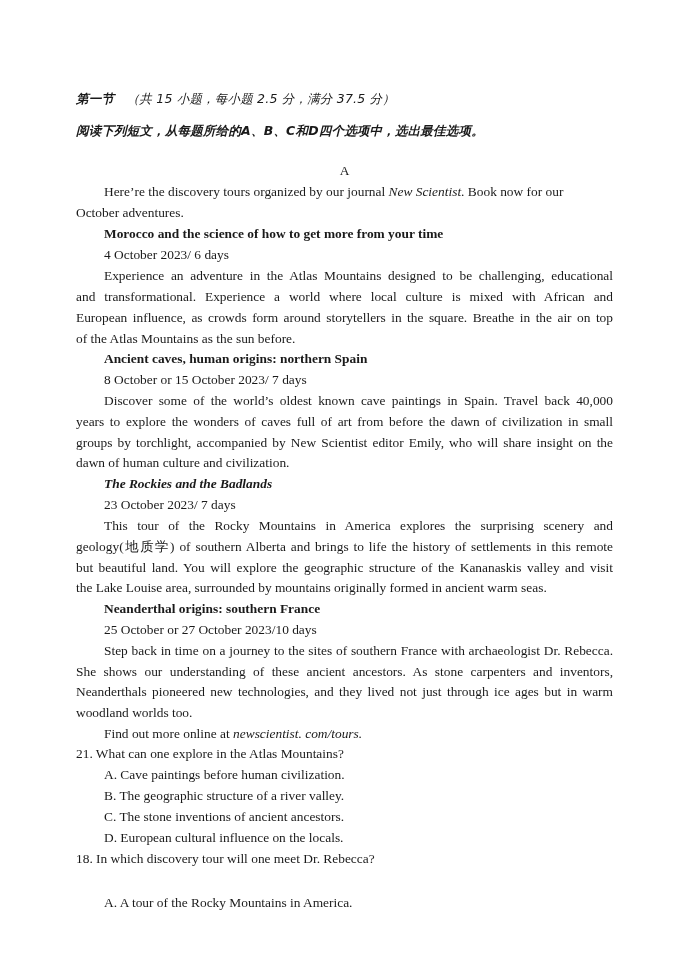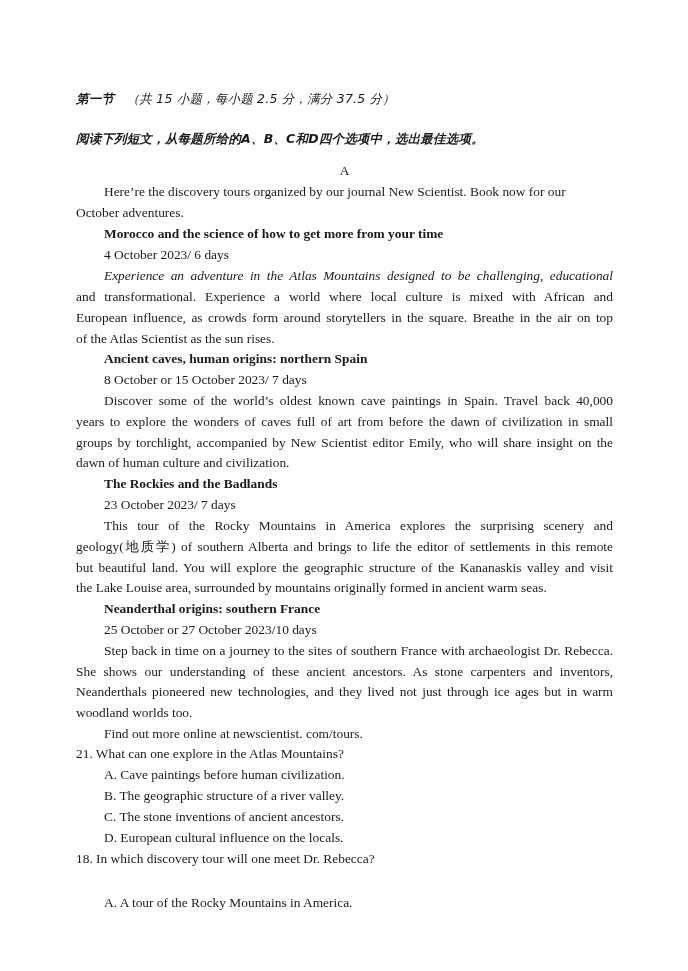--- a/index.html
+++ b/index.html
@@ -7,60 +7,60 @@
          font-family: "Liberation Serif", "DejaVu Serif", serif; color: #1a1a1a; }
   .page { position: absolute; left: 76px; top: 0; width: 537px; }
   .line { position: absolute; left: 0; white-space: nowrap; font-size: 13.4px; line-height: 21px; }
   .cn { font-family: "DejaVu Sans", sans-serif; font-weight: bold; font-size: 12.5px; letter-spacing: 0.2px; font-style: italic; }
   .cn .normal { font-weight: normal; }
   .center { width: 537px; text-align: center; }
   .indent { left: 28px; }
   .justify { width: 537px; text-align: justify; text-align-last: justify; white-space: normal; }
   .justify.indent { width: 509px; }
   .bold { font-weight: bold; }
-  .it { }
+  .it { font-style: italic; }
   .opt { left: 28px; }
 </style>
 </head>
 <body>
 
 <div class="page">
 
   <div class="line cn" style="top:88px;">
     <span>第一节</span>
     <span class="normal" style="margin-left:8px;">（共 15 小题，每小题 2.5 分，满分 37.5 分）</span>
   </div>
 
-  <div class="line cn" style="top:128px;">阅读下列短文，从每题所给的A、B、C和D四个选项中，选出最佳选项。</div>
+  <div class="line cn" style="top:120px;">阅读下列短文，从每题所给的A、B、C和D四个选项中，选出最佳选项。</div>
 
   <div class="line center" style="top:160px;">A</div>
 
   <div class="line indent" style="top:181px; width:509px;">
     <span>Here’re the discovery tours organized by our journal </span><span class="it">New Scientist</span><span>. Book now for our</span>
   </div>
   <div class="line" style="top:202px;">October adventures.</div>
 
   <div class="line indent bold" style="top:223px;">Morocco and the science of how to get more from your time</div>
   <div class="line indent" style="top:244px;">4 October 2023/ 6 days</div>
-  <div class="line indent justify" style="top:265px;font-style:italic;">Experience an adventure in the Atlas Mountains designed to be challenging, educational</div>
+  <div class="line indent justify" style="top:265px;">Experience an adventure in the Atlas Mountains designed to be challenging, educational</div>
   <div class="line justify" style="top:286px;">and transformational. Experience a world where local culture is mixed with African and</div>
   <div class="line justify" style="top:307px;">European influence, as crowds form around storytellers in the square. Breathe in the air on top</div>
-  <div class="line" style="top:328px;">of the Atlas Scientist as the sun rises.</div>
+  <div class="line" style="top:328px;">of the Atlas Mountains as the sun before.</div>
 
   <div class="line indent bold" style="top:348px;">Ancient caves, human origins: northern Spain</div>
   <div class="line indent" style="top:369px;">8 October or 15 October 2023/ 7 days</div>
   <div class="line indent justify" style="top:390px;">Discover some of the world’s oldest known cave paintings in Spain. Travel back 40,000</div>
   <div class="line justify" style="top:411px;">years to explore the wonders of caves full of art from before the dawn of civilization in small</div>
   <div class="line justify" style="top:432px;">groups by torchlight, accompanied by New Scientist editor Emily, who will share insight on the</div>
   <div class="line" style="top:452px;">dawn of human culture and civilization.</div>
 
-  <div class="line indent bold" style="top:473px;">The Rockies and the Badlands</div>
+  <div class="line indent bold" style="top:473px;font-style:italic;">The Rockies and the Badlands</div>
   <div class="line indent" style="top:494px;">23 October 2023/ 7 days</div>
   <div class="line indent justify" style="top:515px;">This tour of the Rocky Mountains in America explores the surprising scenery and</div>
-  <div class="line justify" style="top:536px;">geology(地质学) of southern Alberta and brings to life the editor of settlements in this remote</div>
+  <div class="line justify" style="top:536px;">geology(地质学) of southern Alberta and brings to life the history of settlements in this remote</div>
   <div class="line justify" style="top:557px;">but beautiful land. You will explore the geographic structure of the Kananaskis valley and visit</div>
   <div class="line" style="top:577px;">the Lake Louise area, surrounded by mountains originally formed in ancient warm seas.</div>
 
   <div class="line indent bold" style="top:598px;">Neanderthal origins: southern France</div>
   <div class="line indent" style="top:619px;">25 October or 27 October 2023/10 days</div>
   <div class="line indent justify" style="top:640px;">Step back in time on a journey to the sites of southern France with archaeologist Dr. Rebecca.</div>
   <div class="line justify" style="top:661px;">She shows our understanding of these ancient ancestors. As stone carpenters and inventors,</div>
   <div class="line justify" style="top:681px;">Neanderthals pioneered new technologies, and they lived not just through ice ages but in warm</div>
   <div class="line" style="top:702px;">woodland worlds too.</div>
 

